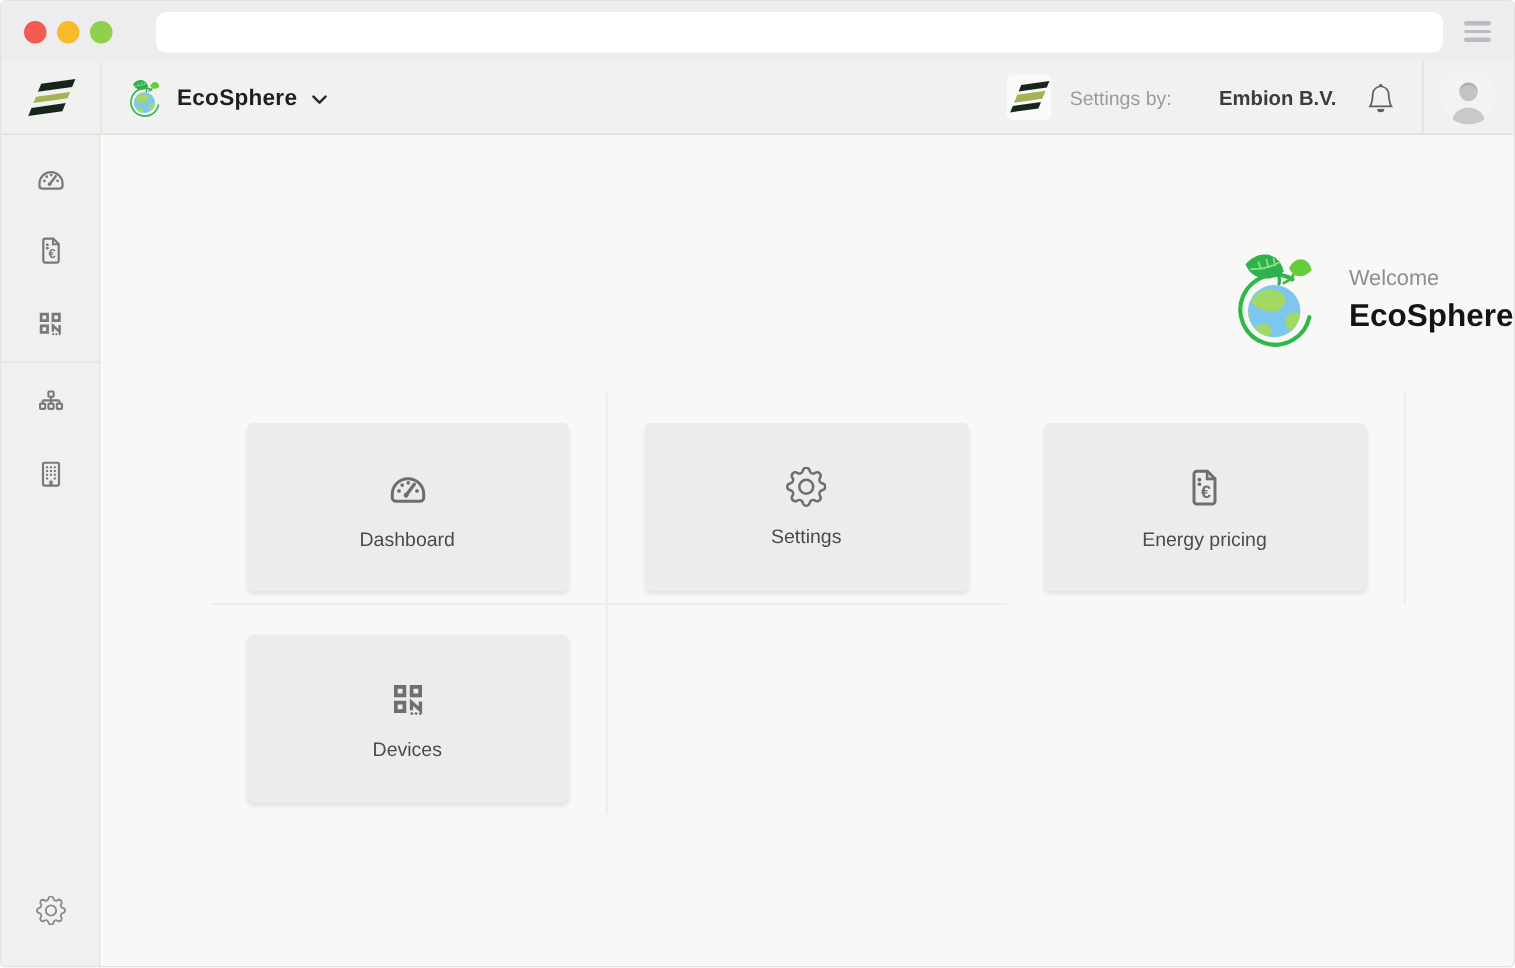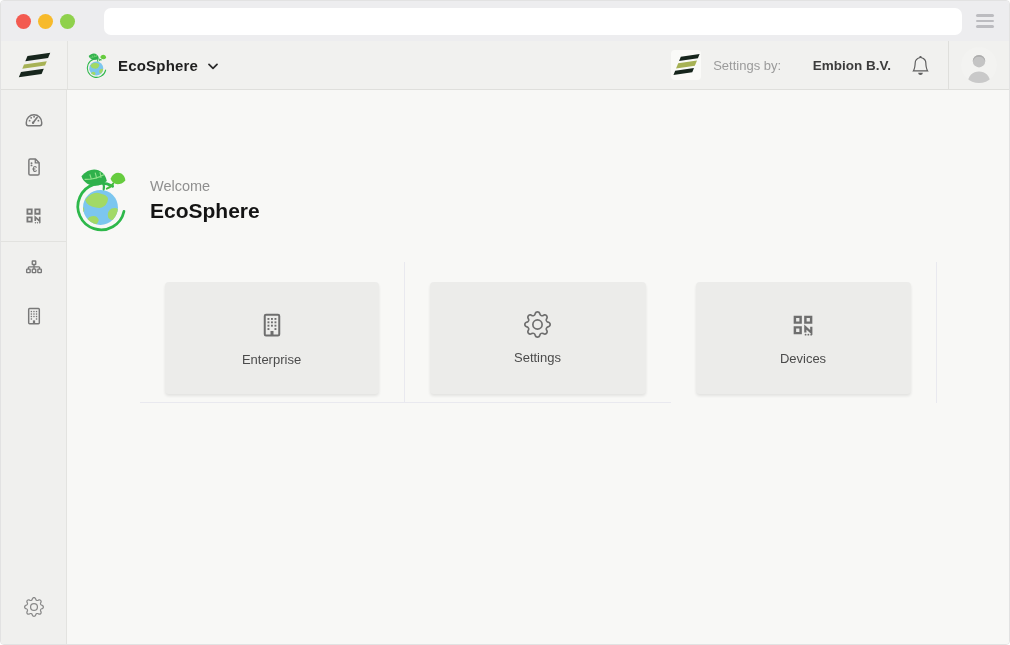--- a/index.html
+++ b/index.html
@@ -41,21 +41,21 @@
   .body { flex:1; display:flex; min-height:0; }
   .sidebar { width:66px; min-width:66px; background:#f0f0ee; border-right:1px solid #e3e3e0; display:flex; flex-direction:column; align-items:center; padding-top:5px; box-sizing:border-box; }
   .sitem { width:100%; height:48px; display:flex; align-items:center; justify-content:center; color:#787878; cursor:pointer; }
   .side-divider { width:100%; height:1px; background:#e2e2df; margin:2px 0; }
   .side-spacer { flex:1; }
   .sitem.bottom { margin-bottom:13px; color:#8a8a8a; }
 
   .content { flex:1; background:#f8f8f6; overflow:hidden; }
 
   
-  .welcome { display:flex; align-items:center; justify-content:flex-start; gap:15px; margin-top:74px; }
+  .welcome { display:flex; align-items:center; justify-content:flex-end; gap:15px; margin-top:74px; }
   .welcome-text .greet { font-size:14.5px; color:#8f8f8f; margin-bottom:5px; }
   .welcome-text .name  { font-size:21px; font-weight:bold; color:#141414; }
 
   
   .grid { width:797px; margin:26px auto 0; display:grid; grid-template-columns:265px 266px 266px; }
   .cell { box-sizing:border-box; padding:20px 25px 8px 25px; }
   .cell.br { border-right:1px solid #e9e9ef; }
   .cell.bb { border-bottom:1px solid #e9e9ef; }
   .tile {
     height:112px; background:#ececea; border-radius:4px;
@@ -281,39 +281,49 @@
             <div class="greet">Welcome</div>
             <div class="name">EcoSphere</div>
           </div>
         </div>
 
         <div class="grid">
           <div class="cell br bb">
             <div class="tile">
               <span class="ticon">
                 <svg width="30" height="30" viewBox="0 0 24 24">
-                    <use href="#i-building"></use>
+                    <use href="#i-speed"></use>
                   </svg>
               </span>
-              <span class="tlabel">Enterprise</span>
+              <span class="tlabel">Dashboard</span>
             </div>
           </div>
           <div class="cell bb">
             <div class="tile">
               <span class="ticon">
                 <svg width="27" height="27" viewBox="0 0 16 16">
                     <use href="#i-gear"></use>
                   </svg>
               </span>
               <span class="tlabel">Settings</span>
             </div>
           </div>
           <div class="cell br">
             <div class="tile">
               <span class="ticon">
+                <svg width="30" height="30" viewBox="0 0 24 24">
+                    <use href="#i-file-euro"></use>
+                  </svg>
+              </span>
+              <span class="tlabel">Energy pricing</span>
+            </div>
+          </div>
+          <div class="cell br">
+            <div class="tile">
+              <span class="ticon">
                 <svg width="28" height="28" viewBox="0 0 24 24">
                     <use href="#i-qr"></use>
                   </svg>
               </span>
               <span class="tlabel">Devices</span>
             </div>
           </div>
         </div>
       </div>
     </div>

